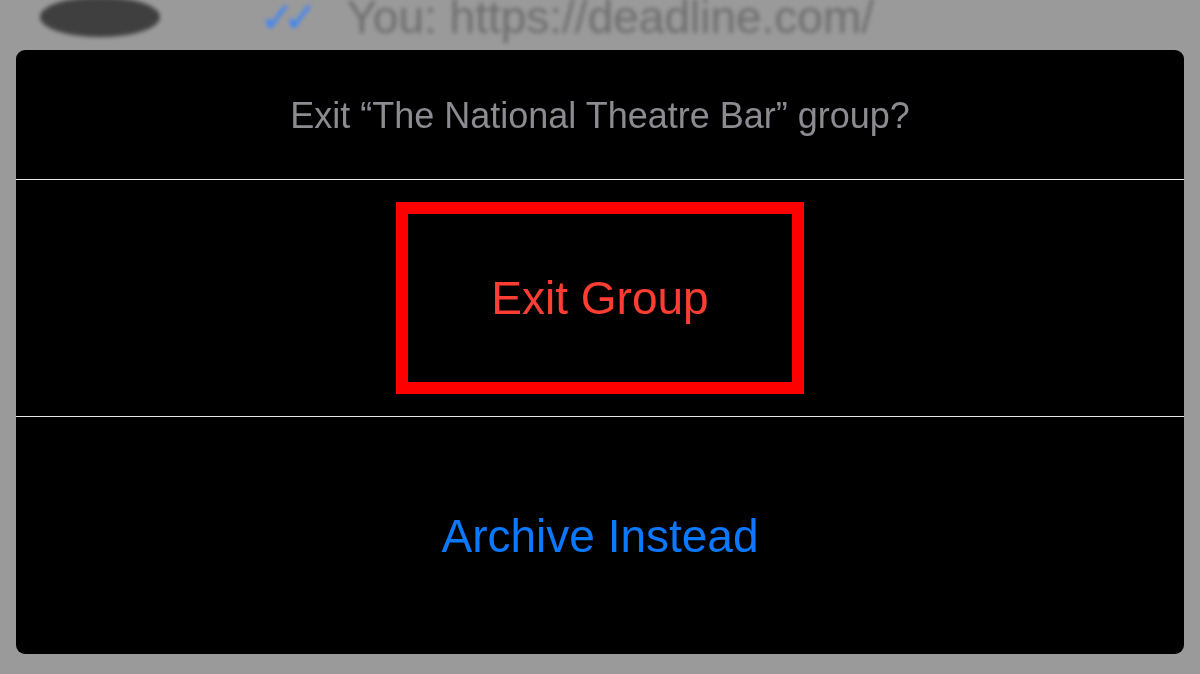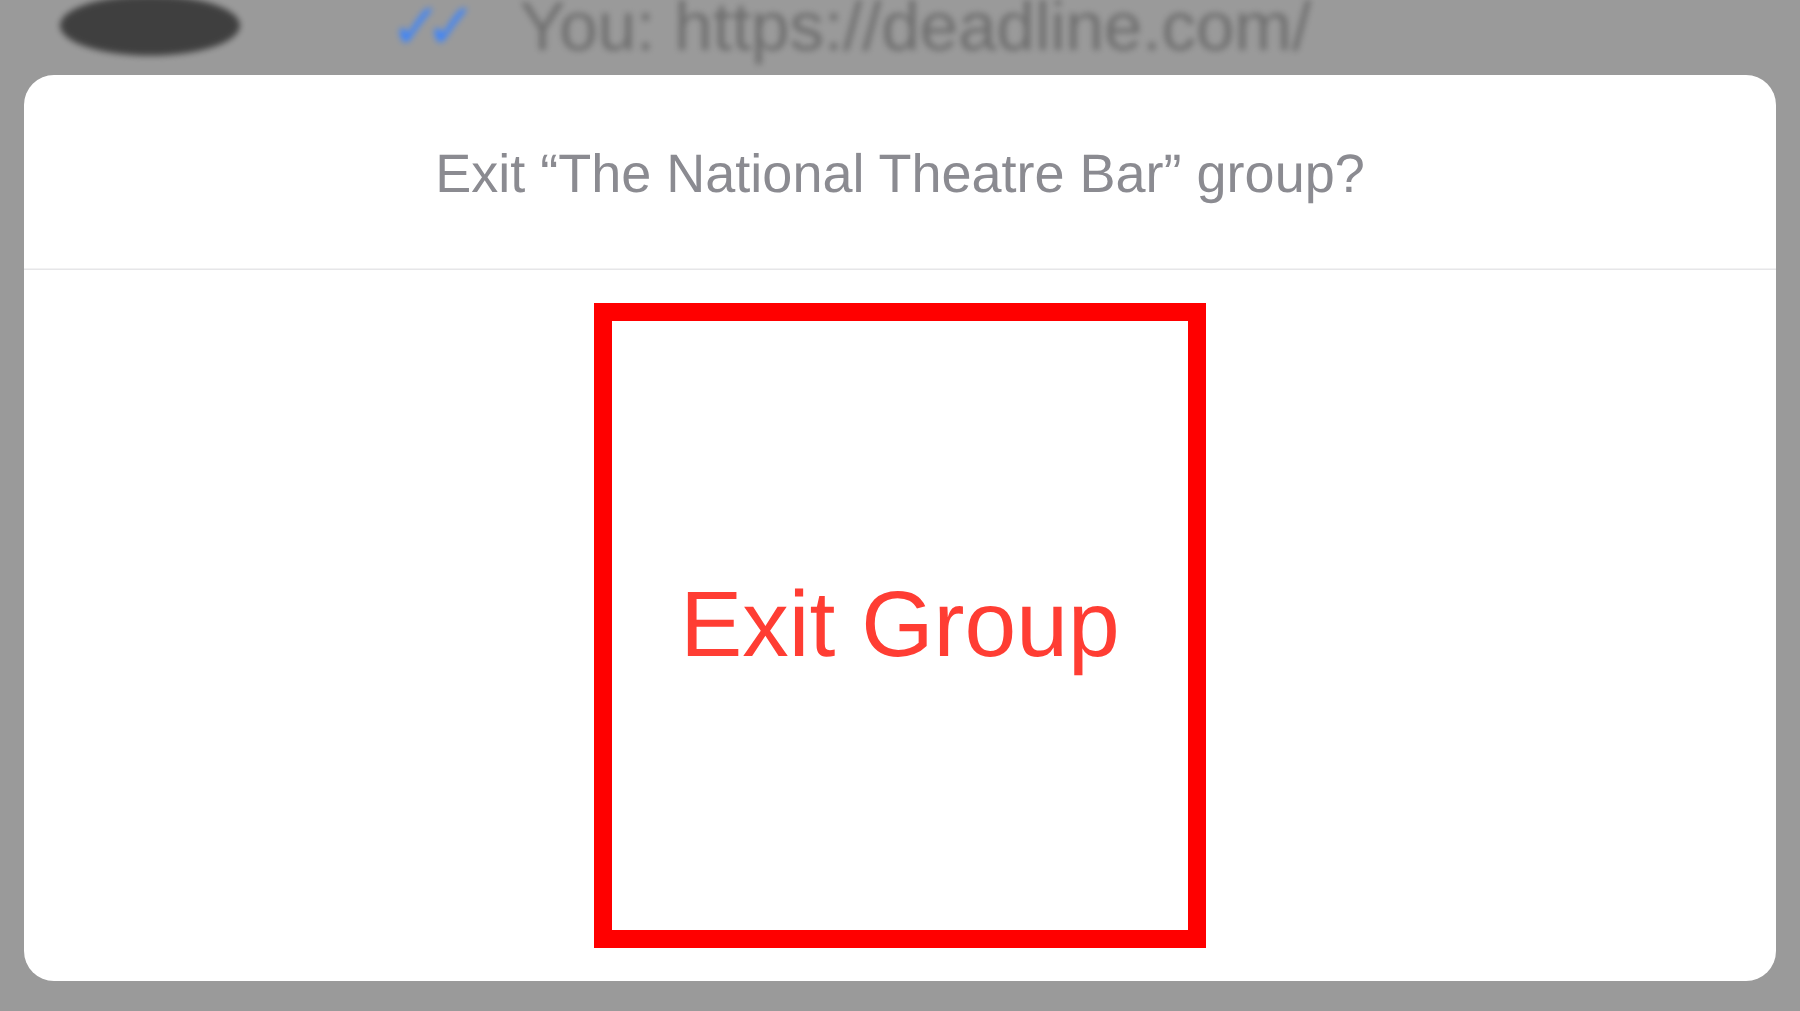--- a/index.html
+++ b/index.html
@@ -40,41 +40,41 @@
       font-size: 46px;
       font-weight: 300;
       white-space: nowrap;
     }
     .sheet {
       position: absolute;
       left: 16px;
       right: 16px;
       top: 50px;
       bottom: 20px;
-      background: #ffffff;
-      border-radius: 20px;
+      background: #000000;
+      border-radius: 9px;
       display: flex;
       flex-direction: column;
       overflow: hidden;
     }
     .sheet-message {
       padding: 42px 60px 38px;
       text-align: center;
       color: #8b8b91;
       font-size: 36px;
       line-height: 1.35;
       font-weight: 400;
       border-bottom: 1px solid #e6e6e8;
     }
     .sheet-row {
       flex: 1;
       display: flex;
       align-items: center;
       justify-content: center;
-      font-size: 62px;
+      font-size: 46px;
       font-weight: 400;
       cursor: pointer;
       position: relative;
     }
     .sheet-row + .sheet-row {
       border-top: 1px solid #e6e6e8;
     }
     .destructive { color: #ff3d33; }
     .default { color: #0b79ff; }
     .highlight-box {
@@ -93,13 +93,16 @@
 </div>
 
 <div class="sheet">
   <div class="sheet-message">
     <div>Exit “The National Theatre Bar” group?</div>
   </div>
   <div class="sheet-row destructive">
     <span>Exit Group</span>
     <div class="highlight-box" style="left:380px; right:380px; top:22px; bottom:22px;"></div>
   </div>
+  <div class="sheet-row default">
+    <span>Archive Instead</span>
+  </div>
 </div>
 
 </body></html>

